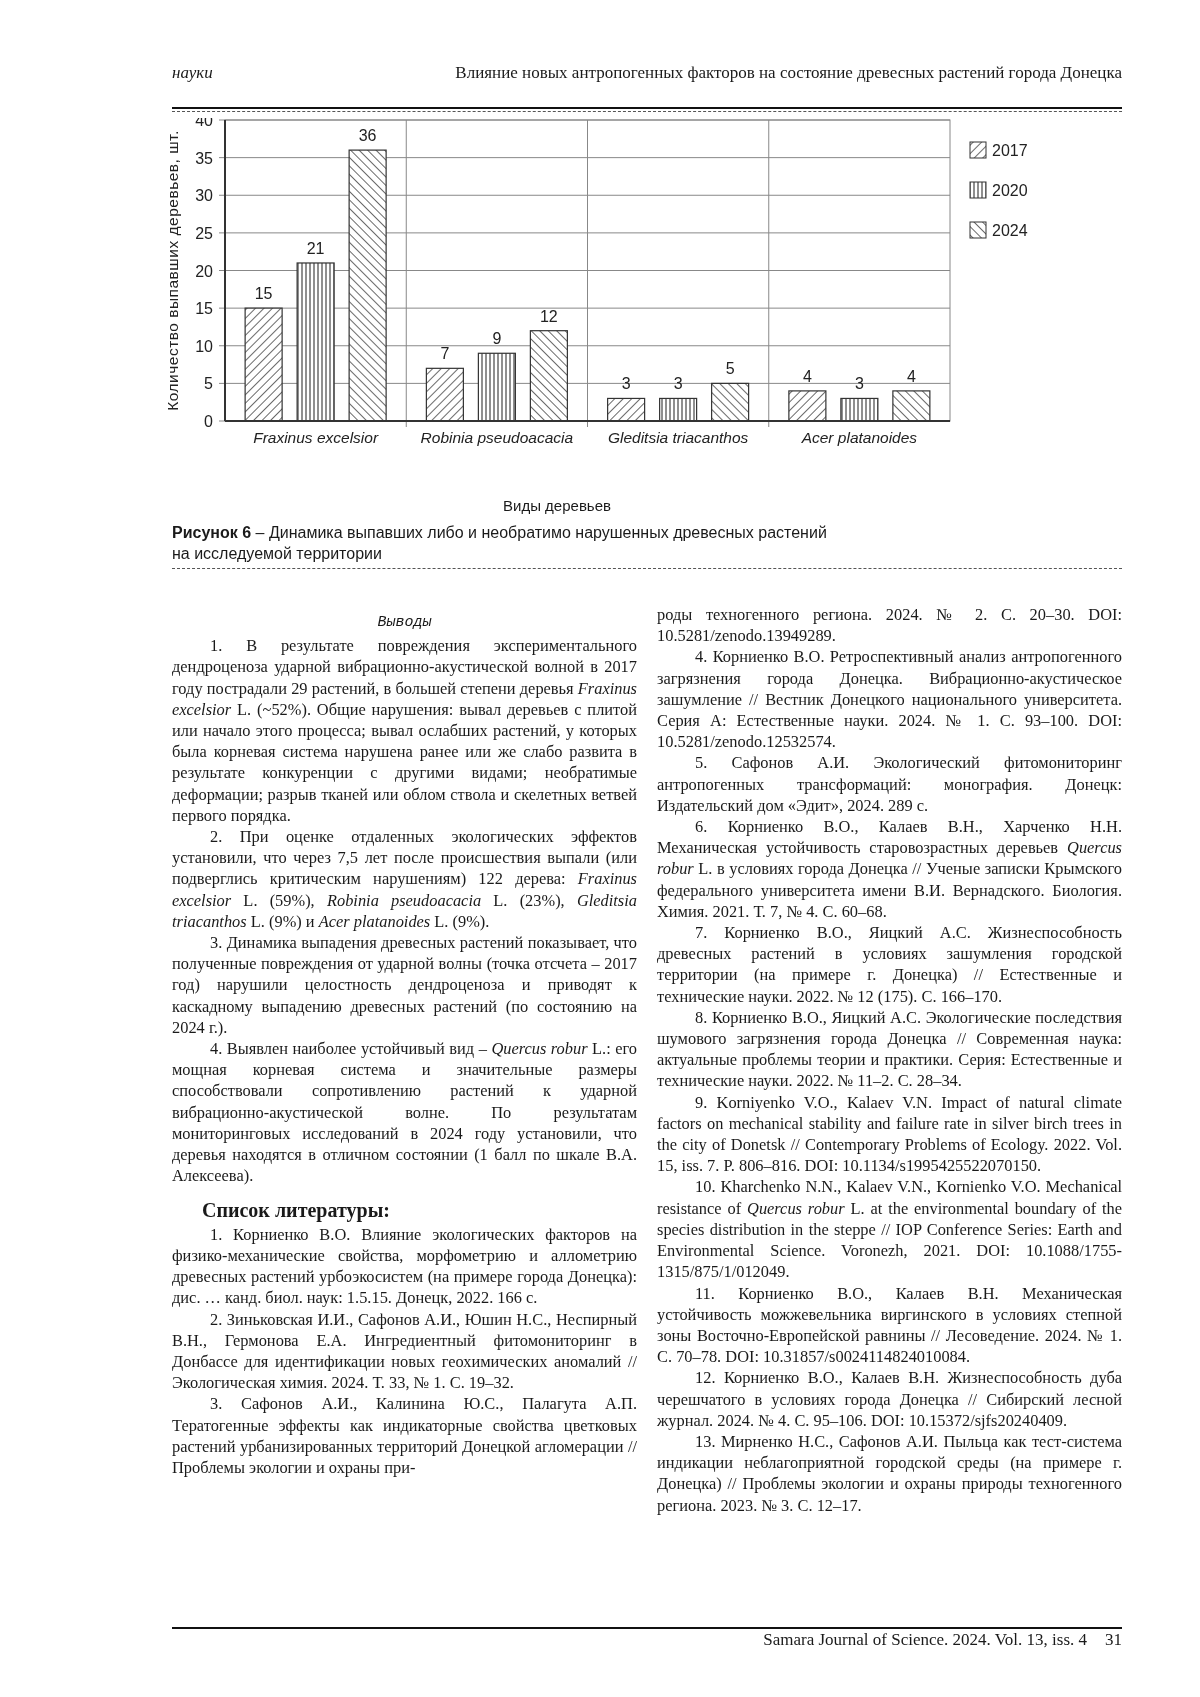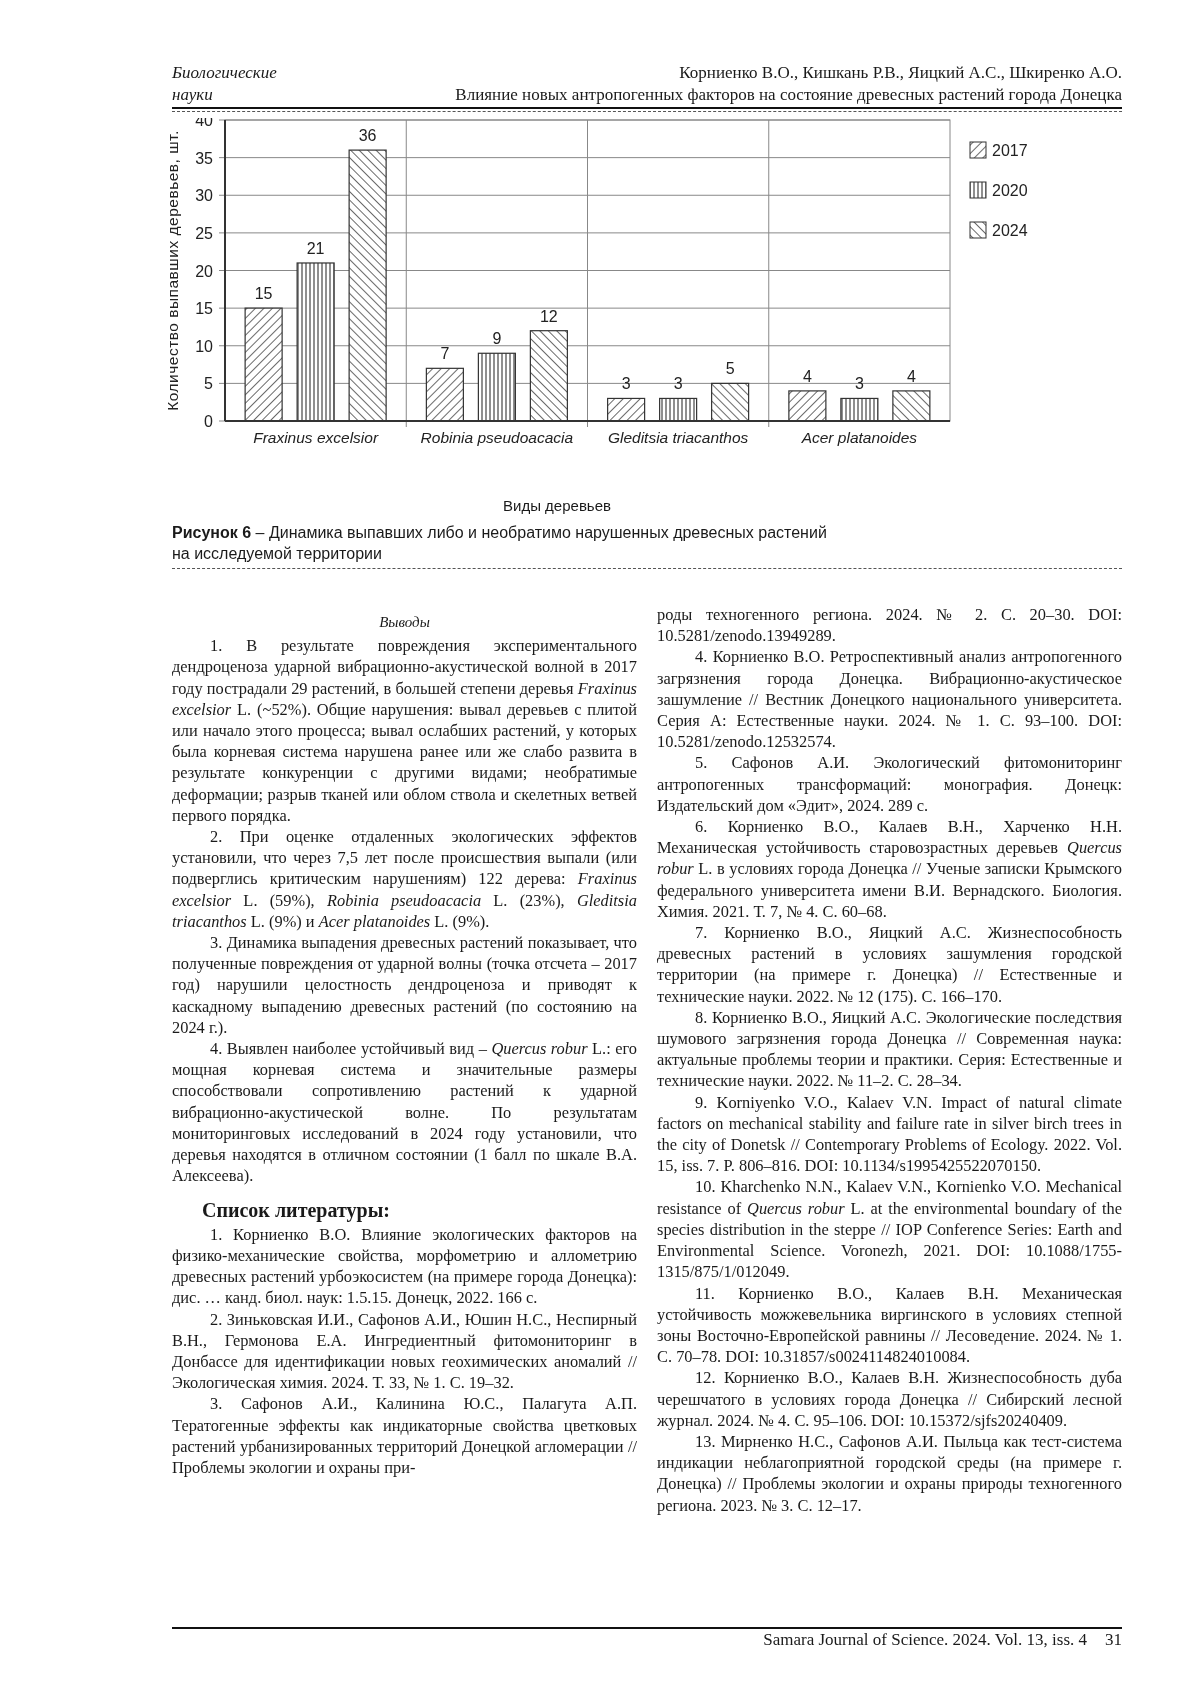--- a/index.html
+++ b/index.html
@@ -15,35 +15,31 @@
   .xlabel { position:absolute; left:0; width:1050px; top:497px; text-align:center; font-family:"Liberation Sans", sans-serif; font-size:15px;padding-left:32px; }
   .caption { position:absolute; left:172px; width:950px; top:522px; text-align:left; font-family:"Liberation Sans", sans-serif; font-size:16px; line-height:21px; }
   .caption b { font-weight:bold; }
   .cap-dash { position:absolute; left:172px; top:568px; width:950px; border-top:1px dashed #555; }
 
   .col { position:absolute; font-size:16.4px; line-height:21.2px; text-align:justify; }
   .col p { margin:0; text-indent:38px; }
   .col p.noind { text-indent:0; }
   .left-col { left:172px; top:612px; width:465px; }
   .right-col { left:657px; top:604px; width:465px; }
-  .sec-title { text-align:center; font-family:Liberation Serif, serif; font-style:italic; font-size:15px; text-indent:0 !important; margin-bottom:2px !important; }
+  .sec-title { text-align:center; font-family:Liberation Mono, monospace; font-style:italic; font-size:15px; text-indent:0 !important; margin-bottom:2px !important; }
   .refs-title { font-weight:bold; font-size:20px; margin:14px 0 2px 0 !important; text-indent:30px !important; }
   i { font-style:italic; }
 
   .foot-rule { position:absolute; left:172px; top:1627px; width:950px; border-top:2px solid #111; }
   .footer { position:absolute; left:172px; top:1630px; width:950px; display:flex; justify-content:flex-end; font-size:17px;gap:18px; }
 </style>
 </head>
 <body>
 
 <div class="header">
-  <div class="hdr-row">
-    <span class="hdr-left">Биологические</span>
-    <span>Корниенко В.О., Кишкань Р.В., Яицкий А.С., Шкиренко А.О.</span>
-  </div>
   <div class="hdr-row">
     <span class="hdr-left">науки</span>
     <span>Влияние новых антропогенных факторов на состояние древесных растений города Донецка</span>
   </div>
 </div>
 <div class="hdr-rule"></div>
 <div class="hdr-dash"></div>
 
 <div class="chart">
   <svg id="chart-svg" width="960" height="380">

